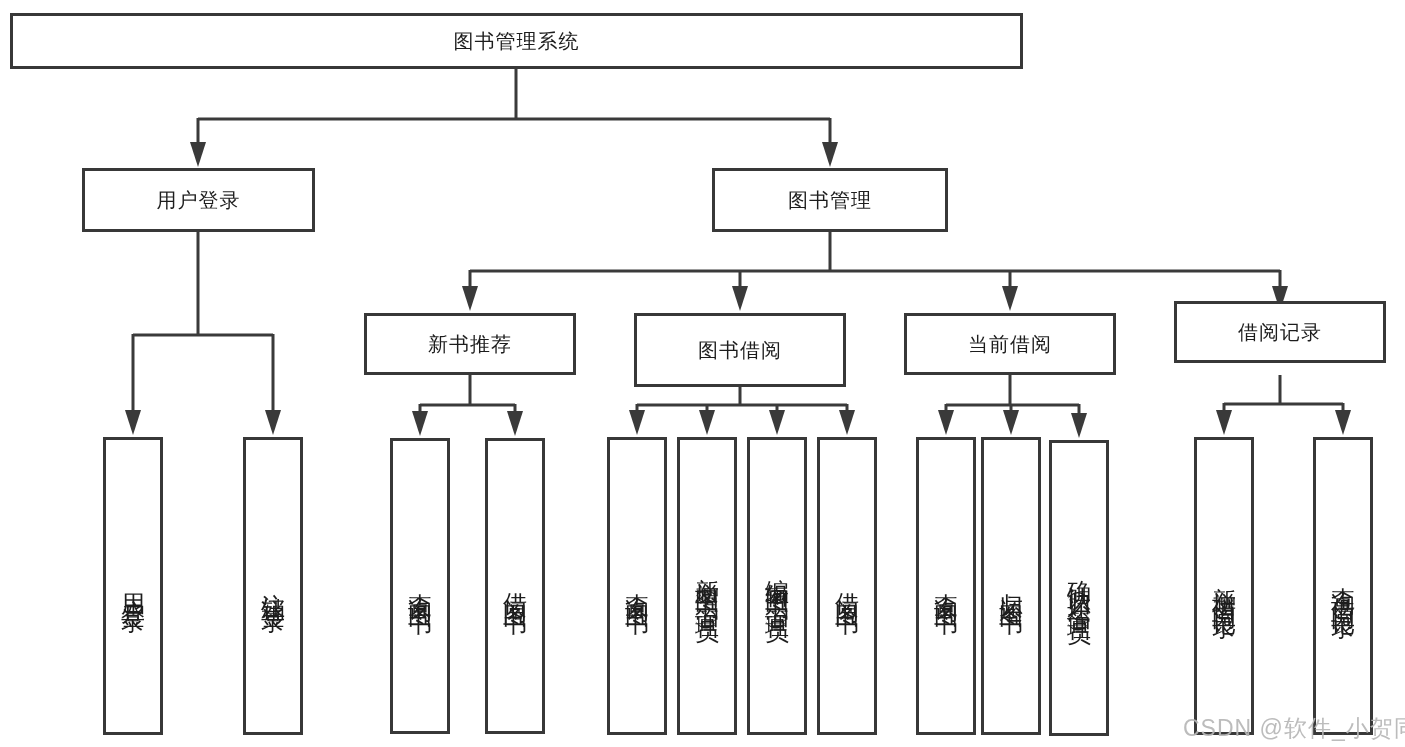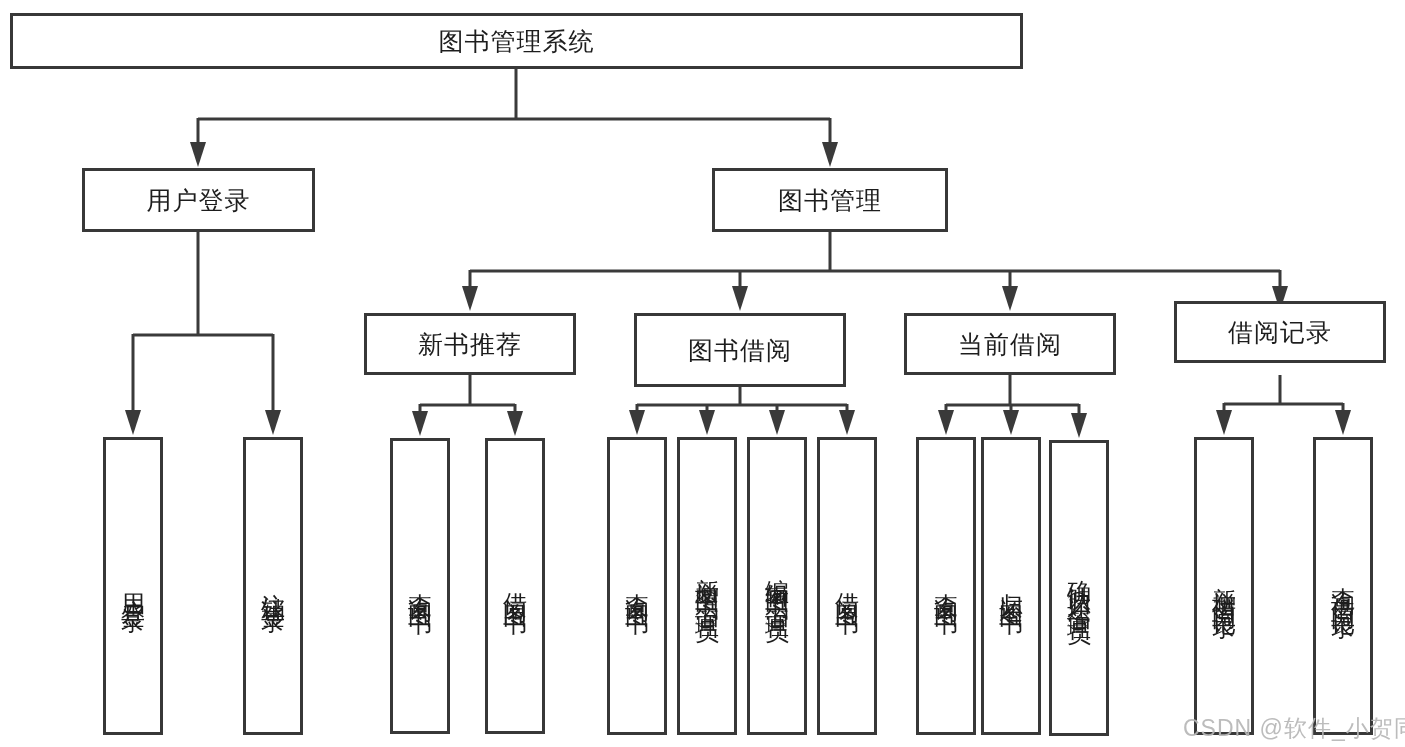--- a/index.html
+++ b/index.html
@@ -15,21 +15,21 @@
     position:absolute;
     box-sizing:border-box;
     background:#ffffff;
     border:3px solid #383838;
     display:flex;
     align-items:center;
     justify-content:center;
     color:#1d1d1d;
     z-index:2;
   }
-  .h-node { font-size:25px; letter-spacing:1px; white-space:nowrap; }
+  .h-node { font-size:20px; letter-spacing:1px; white-space:nowrap; }
   .v-node {
     writing-mode:vertical-rl;
     text-orientation:mixed;
     font-size:24px;
     letter-spacing:6px;
     line-height:1;
   }
   .watermark {
     position:absolute;
     left:1183px; top:713px;

